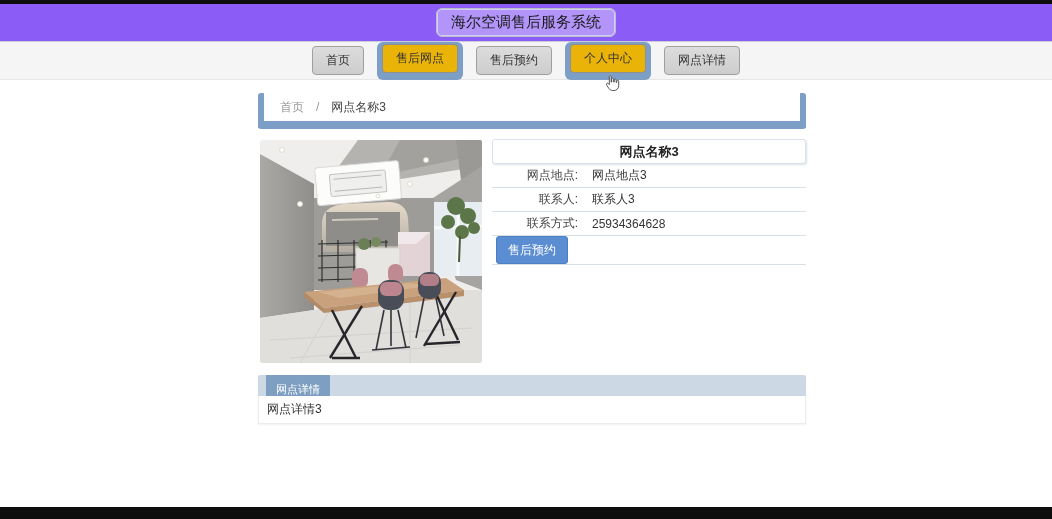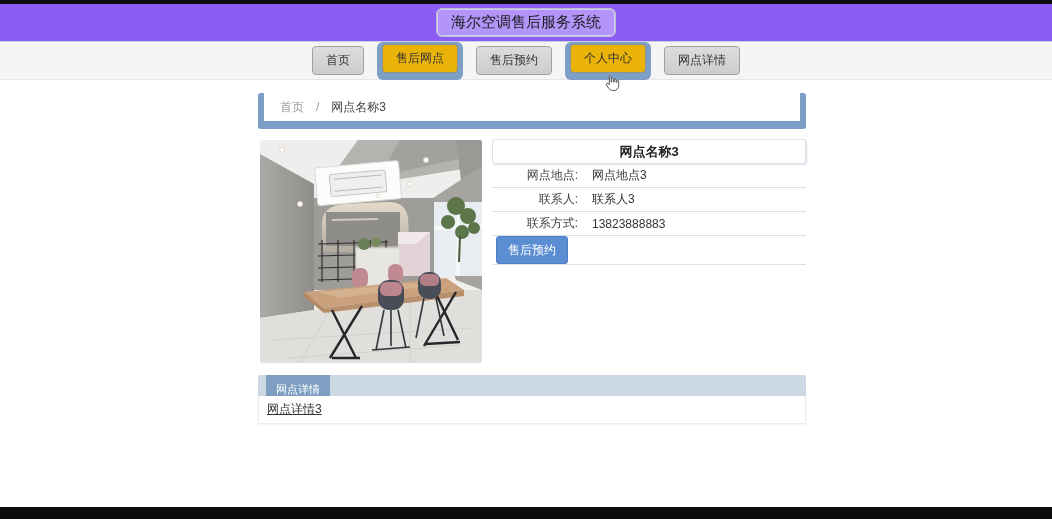--- a/index.html
+++ b/index.html
@@ -40,21 +40,21 @@
   .info-value { margin-left:14px; color:#333; }
   .info-action { height:29px; display:flex; border-bottom:1px solid #d9e0e6; }
   .btn-blue { margin-left:4px; padding:4px 11px; font-size:12px; color:#fff; background:#5a8dd1;
               border:1px solid #4c7fc4; border-radius:3px; cursor:pointer; }
 
   .tabs { position:absolute; left:258px; top:375px; width:548px; }
   .tab-bar { height:21px; background:#ccd8e3; border-radius:2px 2px 0 0; }
   .tab-active { display:inline-block; margin-left:8px; padding:4px 10px; height:21px; line-height:21px;
                 background:#7e9fc1; color:#fff; font-size:11px; cursor:pointer; }
   .tab-content { background:#fff; border:1px solid #ececec; border-top:none; padding:5px 8px; font-size:12px;
-                 color:#333; box-shadow:0 1px 2px rgba(0,0,0,.06);text-decoration:underline; }
+                 color:#333; box-shadow:0 1px 2px rgba(0,0,0,.06); }
 
   .bottom-black-bar { position:absolute; left:0; top:507px; width:1052px; height:12px; background:#0d0d0d; }
 </style>
 </head>
 <body>
 
 <div class="stage">
 
   <div class="top-black-bar"></div>
 
@@ -188,21 +188,21 @@
     <div class="info-row">
       <span class="info-label">网点地点:</span>
       <span class="info-value">网点地点3</span>
     </div>
     <div class="info-row">
       <span class="info-label">联系人:</span>
       <span class="info-value">联系人3</span>
     </div>
     <div class="info-row">
       <span class="info-label">联系方式:</span>
-      <span class="info-value">13823888883</span>
+      <span class="info-value">25934364628</span>
     </div>
     <div class="info-action">
       <button class="btn-blue">售后预约</button>
     </div>
   </div>
 
   <div class="tabs">
     <div class="tab-bar">
       <span class="tab-active">网点详情</span>
     </div>

